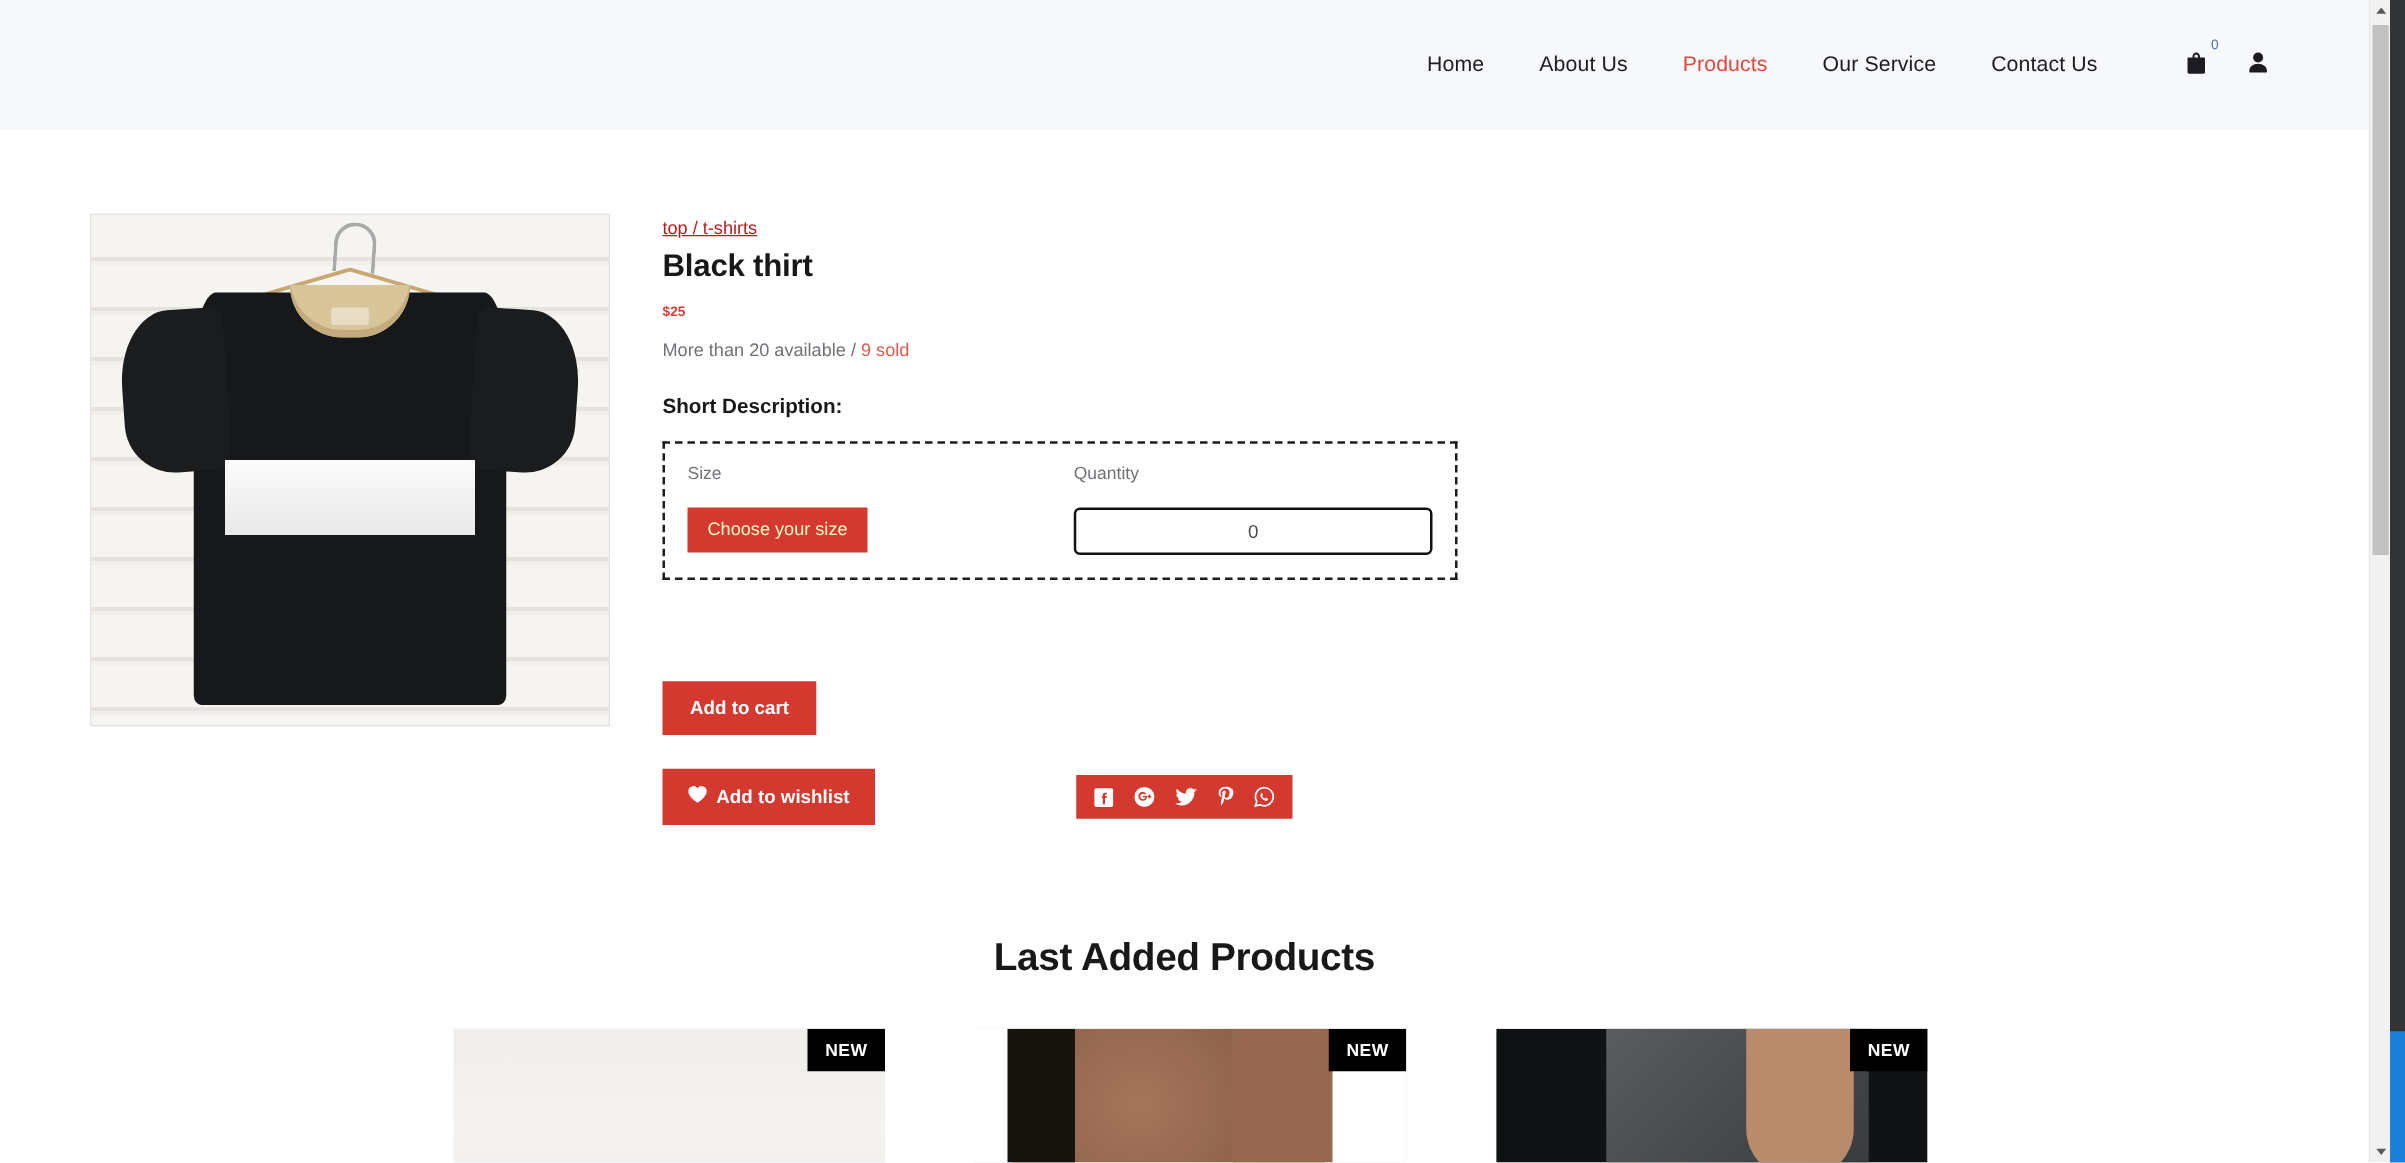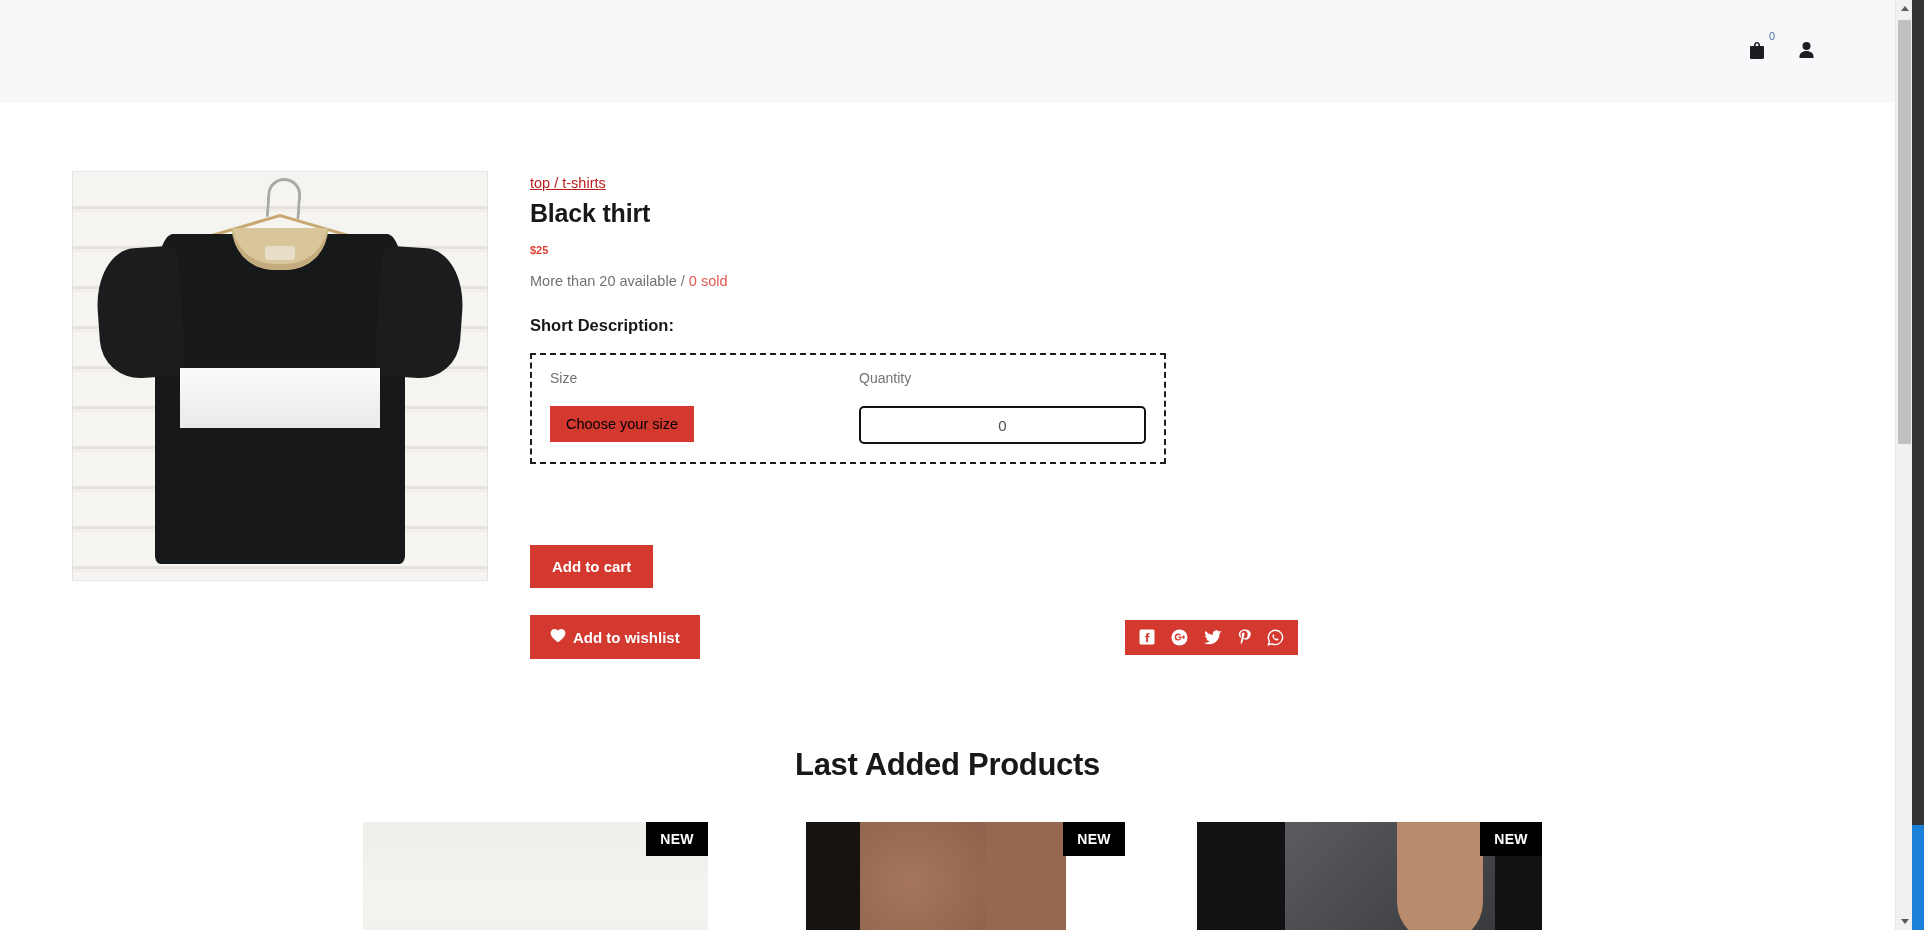--- a/index.html
+++ b/index.html
@@ -229,21 +229,21 @@
   }
   .opt-col-size { width: 334px; }
   .opt-col-qty  { flex: 1; }
   .opt-label {
     font-size: 14px;
     color: #6f7276;
     margin-bottom: 20px;
   }
   .choose-size-btn {
     background: #d4392f;
-    color: #000000;
+    color: #fef9c3;
     border: none;
     font-family: inherit;
     font-size: 14.5px;
     padding: 10px 16px;
     cursor: pointer;
   }
   .qty-input {
     width: 287px;
     height: 38px;
     border: 2px solid #111111;
@@ -266,21 +266,21 @@
     font-size: 15px;
     font-weight: 700;
     padding: 13px 22px;
     cursor: pointer;
     display: block;
   }
   .wishlist-row {
     margin-top: 27px;
     display: flex;
     align-items: center;
-    width: 768px;
+    width: 504px;
   }
   .wishlist-btn {
     background: #d4392f;
     color: #fff;
     border: none;
     font-family: inherit;
     font-size: 15px;
     font-weight: 700;
     padding: 13px 20px;
     cursor: pointer;
@@ -442,20 +442,37 @@
     width: 12px; height: 105px;
     background: #1b81d8;
   }
 </style>
 </head>
 <body>
 
 <div id="viewport">
 
   <div class="navbar">
+    <ul class="nav-links">
+      <li>
+        <a class="nav-link">Home</a>
+      </li>
+      <li>
+        <a class="nav-link">About Us</a>
+      </li>
+      <li>
+        <a class="nav-link active">Products</a>
+      </li>
+      <li>
+        <a class="nav-link">Our Service</a>
+      </li>
+      <li>
+        <a class="nav-link">Contact Us</a>
+      </li>
+    </ul>
 
     <div class="nav-icons">
       <button class="icon-btn">
         <span>
           <svg width="18" height="19" viewBox="0 0 18 19" fill="currentColor" aria-hidden="true">
             <path d="M6 5V4.2C6 2.4 7.3 1 9 1s3 1.4 3 3.2V5h3.1c.5 0 .9.4.9.9v10.9c0 .6-.5 1.2-1.1 1.2H3.1c-.6 0-1.1-.6-1.1-1.2V5.9c0-.5.4-.9.9-.9H6zm1.6 0h2.8v-.8c0-.9-.6-1.6-1.4-1.6s-1.4.7-1.4 1.6V5z"></path>
           </svg>
         </span>
         <span class="cart-badge">0</span>
       </button>
@@ -485,21 +502,21 @@
         <div class="collar-tag"></div>
         <div class="stripe"></div>
       </div>
     </div>
 
     <div class="product-info">
       <div class="breadcrumb">top / t-shirts</div>
       <h1 class="product-title">Black thirt</h1>
       <div class="product-price">$25</div>
       <div class="stock-line">
-        <span>More than 20 available / </span><span class="sold">0 sold</span>
+        <span>More than 20 available / </span><span class="sold">9 sold</span>
       </div>
       <div class="short-desc-label">Short Description:</div>
 
       <div class="options-box">
         <div class="opt-col-size">
           <div class="opt-label">Size</div>
           <button class="choose-size-btn">Choose your size</button>
         </div>
         <div class="opt-col-qty">
           <div class="opt-label">Quantity</div>

